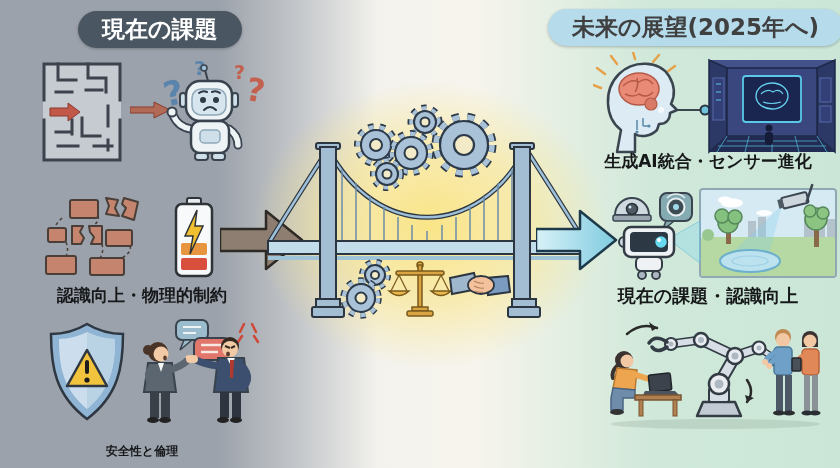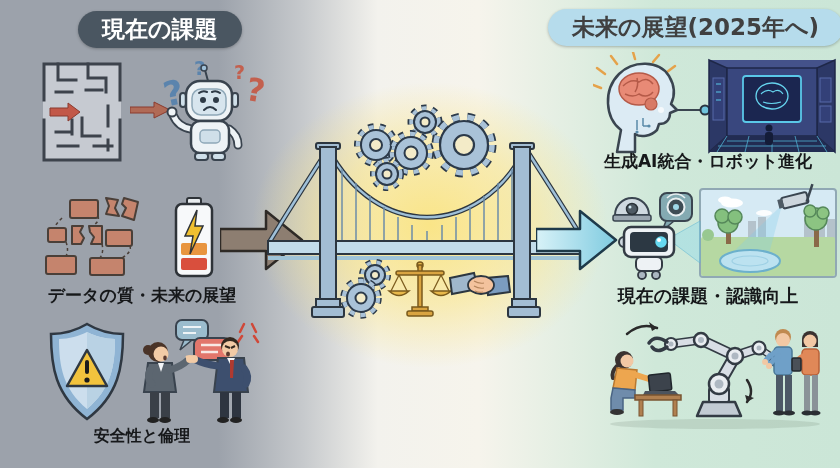--- a/index.html
+++ b/index.html
@@ -83,21 +83,21 @@
     </g>
   </svg>
 
   <svg class="abs" style="left:172px;top:196px" width="44" height="84" viewBox="0 0 44 84">
     <rect x="15" y="2" width="14" height="7" rx="2" fill="#e8ecee" stroke="#2e3338" stroke-width="2"></rect>
     <rect x="4" y="8" width="36" height="72" rx="6" fill="#f7f9fa" stroke="#2e3338" stroke-width="2.5"></rect>
     <rect x="9" y="47" width="26" height="12" rx="2" fill="#e8953f"></rect>
     <rect x="9" y="62" width="26" height="12" rx="2" fill="#d94f3d"></rect>
     <polygon points="25,14 13,40 21,40 18,58 31,30 23,30" fill="#f0c030" stroke="#2e3338" stroke-width="1.5"></polygon>
   </svg>
-  <div class="cap cap-l" style="top:284px">データの質・未来の展望</div>
+  <div class="cap cap-l" style="top:284px">認識向上・物理的制約</div>
 
   <svg class="abs" style="left:44px;top:322px" width="86" height="100" viewBox="0 0 86 100">
     <path d="M43,2 C53,8 67,12 79,12 C79,44 75,73 43,97 C11,73 7,44 7,12 C19,12 33,8 43,2 Z" fill="#8fb4d4" stroke="#2f3842" stroke-width="2.5"></path>
     <path d="M43,10 C51,14 61,17 71,17 C71,44 67,67 43,87 C19,67 15,44 15,17 C25,17 35,14 43,10 Z" fill="#ccdeed"></path>
     <path d="M43,10 C51,14 61,17 71,17 C71,44 67,67 43,87 Z" fill="#b9d2e4"></path>
     <path d="M43,28 L63,64 L23,64 Z" fill="#f2c33d" stroke="#2f3842" stroke-width="2.5" stroke-linejoin="round"></path>
     <rect x="41" y="38" width="4" height="14" rx="2" fill="#1c1c1c"></rect>
     <circle cx="43" cy="58" r="2.6" fill="#1c1c1c"></circle>
   </svg>
 
@@ -139,21 +139,21 @@
       <path d="M86,50 Q72,48 64,44" stroke="#3d4f6e" stroke-width="7" fill="none" stroke-linecap="round"></path>
       <circle cx="62" cy="43" r="4" fill="#f2cba6"></circle>
       <line x1="62" y1="43" x2="55" y2="41" stroke="#f2cba6" stroke-width="3" stroke-linecap="round"></line>
       <path d="M112,52 Q118,60 114,68" stroke="#3d4f6e" stroke-width="7" fill="none" stroke-linecap="round"></path>
       <rect x="88" y="76" width="9" height="26" fill="#2e3540"></rect>
         <rect x="100" y="76" width="9" height="26" fill="#2e3540"></rect>
       <ellipse cx="91" cy="104" rx="6" ry="3" fill="#222"></ellipse>
         <ellipse cx="104" cy="104" rx="6" ry="3" fill="#222"></ellipse>
     </g>
   </svg>
-  <div class="cap cap-l" style="top:426px;font-size:16px">安全性と倫理</div>
+  <div class="cap cap-l" style="top:443px;font-size:12px">安全性と倫理</div>
 
   <svg class="abs" style="left:220px;top:203px" width="84" height="74" viewBox="0 0 84 74">
     <polygon points="0,26 46,26 46,8 82,37 46,66 46,48 0,48" fill="#8d7e71" stroke="#2e2a26" stroke-width="2.5" stroke-linejoin="round"></polygon>
   </svg>
 
   <svg class="abs" style="left:262px;top:95px" width="330" height="230" viewBox="0 0 330 230">
     <g stroke-linecap="round">
       <path d="M66,54 C115,145 215,145 264,54" stroke="#2c3640" stroke-width="5" fill="none"></path>
       <path d="M66,54 C115,145 215,145 264,54" stroke="#9fc0d8" stroke-width="2.5" fill="none"></path>
       <path d="M66,54 Q30,110 8,146" stroke="#2c3640" stroke-width="5" fill="none"></path>
@@ -304,21 +304,21 @@
       <ellipse cx="179" cy="44" rx="16" ry="13" fill="none" stroke="#66d4ee" stroke-width="1.3"></ellipse>
       <path d="M168,42 q6,-6 12,-2 q6,-4 10,2 M170,50 q8,3 18,0" stroke="#66d4ee" stroke-width="1.1" fill="none"></path>
       <rect x="120" y="26" width="11" height="42" fill="#334078" stroke="#5668a8"></rect>
       <path d="M123,32 h5 M123,40 h5 M123,48 h5" stroke="#58c8e8" stroke-width="1.2"></path>
       <rect x="227" y="26" width="11" height="24" fill="#334078" stroke="#5668a8"></rect>
       <rect x="227" y="54" width="11" height="16" fill="#334078" stroke="#5668a8"></rect>
       <circle cx="176" cy="76" r="3.5" fill="#141c38"></circle>
       <rect x="172" y="80" width="8" height="13" rx="3" fill="#141c38"></rect>
     </g>
   </svg>
-  <div class="cap cap-r" style="top:150px">生成AI統合・ロボット進化</div>
+  <div class="cap cap-r" style="top:150px">生成AI統合・センサー進化</div>
 
   <svg class="abs" style="left:598px;top:183px" width="240" height="102" viewBox="0 0 240 102">
     <g>
       <rect x="102" y="6" width="136" height="88" rx="3" fill="#d6eaf4" stroke="#90a8b4" stroke-width="2"></rect>
       <ellipse cx="134" cy="20" rx="11" ry="4.5" fill="#ffffff"></ellipse>
         <ellipse cx="127" cy="17" rx="7" ry="3.5" fill="#ffffff"></ellipse>
       <ellipse cx="166" cy="30" rx="8" ry="3" fill="#ffffff" opacity="0.9"></ellipse>
       <g fill="#b4c2cb">
           <rect x="150" y="38" width="8" height="16"></rect>
           <rect x="160" y="34" width="8" height="20"></rect>

